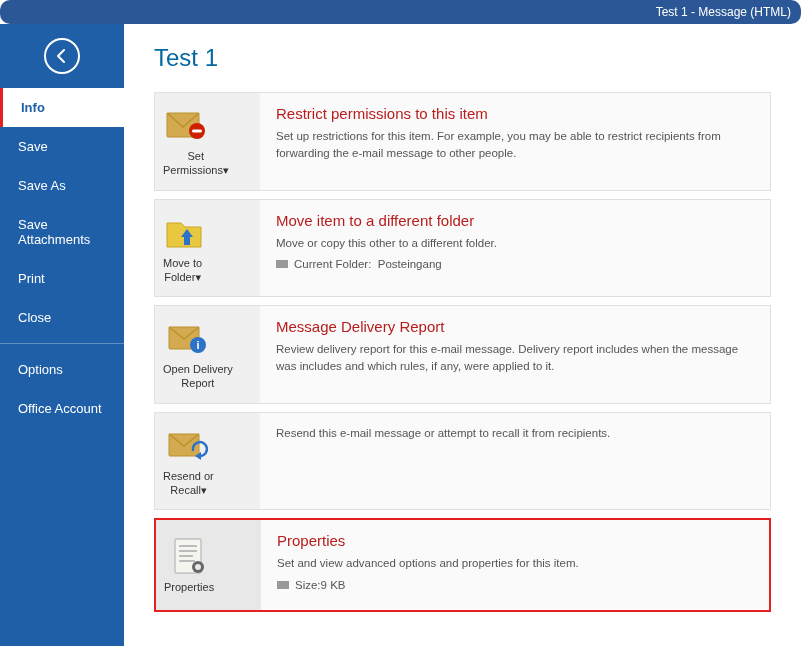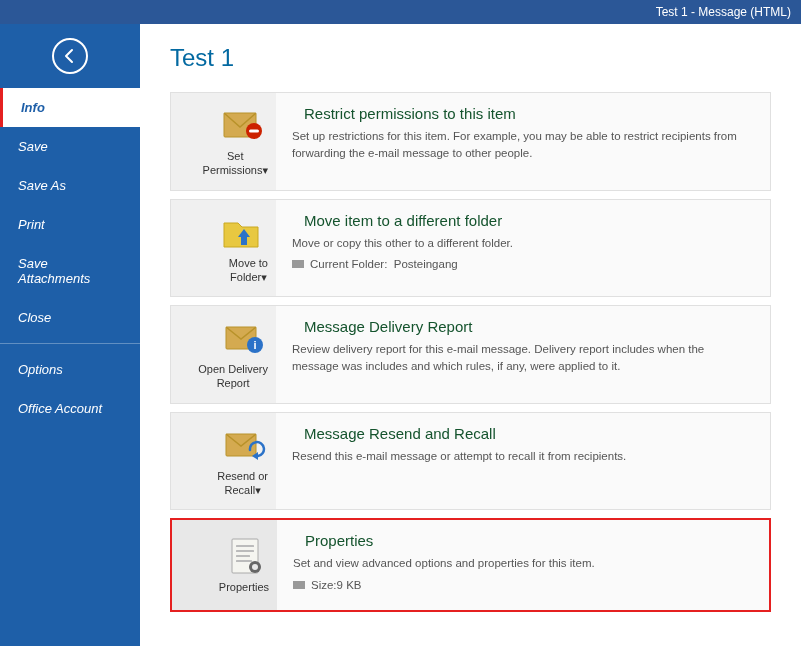--- a/index.html
+++ b/index.html
@@ -8,37 +8,37 @@
     .title-bar {
       background: #2b5797;
       color: #fff;
       font-size: 12px;
       text-align: right;
       padding: 4px 10px;
       height: 24px;
       display: flex;
       align-items: center;
       justify-content: flex-end;
+      border-radius: 10px;
     }
 
     .main-area {
       display: flex;
       flex: 1;
       overflow: hidden;
     }
 
     
     .sidebar {
-      width: 140px;
+      width: 124px;
       background: #1e5fa8;
       display: flex;
       flex-direction: column;
       color: #fff;
       flex-shrink: 0;
-      font-style: italic;
     }
 
     .back-btn {
       display: flex;
       align-items: center;
       justify-content: center;
       padding: 14px 0;
       cursor: pointer;
     }
 
@@ -99,41 +99,40 @@
 
     .card.selected {
       border: 2px solid #e52020;
     }
 
     .card-icon-area {
       width: 105px;
       min-height: 90px;
       display: flex;
       flex-direction: column;
-      align-items: flex-end;
+      align-items: flex-start;
       justify-content: center;
       background: #f0f0f0;
       padding: 12px 8px;
       font-size: 11px;
       color: #333;
       text-align: center;
       flex-shrink: 0;
       cursor: pointer;
     }
 
     .card-text {
       padding: 12px 16px;
       flex: 1;
     }
 
     .card-title {
       font-size: 15px;
-      color: #14532d;
+      color: #b91c1c;
       margin-bottom: 6px;
-      margin-left: 12px;
     }
 
     .card-desc {
       font-size: 11.5px;
       color: #555;
       line-height: 1.5;
     }
 
     .card-meta {
       display: flex;
@@ -188,24 +187,24 @@
     <div class="sidebar-item active">
       <span>Info</span>
     </div>
     <div class="sidebar-item">
       <span>Save</span>
     </div>
     <div class="sidebar-item">
       <span>Save As</span>
     </div>
     <div class="sidebar-item">
+      <span>Save Attachments</span>
+    </div>
+    <div class="sidebar-item">
       <span>Print</span>
-    </div>
-    <div class="sidebar-item">
-      <span>Save Attachments</span>
     </div>
     <div class="sidebar-item">
       <span>Close</span>
     </div>
     <hr class="sidebar-divider">
     <div class="sidebar-item">
       <span>Options</span>
     </div>
     <div class="sidebar-item">
       <span>Office Account</span>
@@ -286,21 +285,20 @@
             <rect x="4" y="8" width="30" height="22" rx="1" fill="#d4aa50" stroke="#b8922a" stroke-width="1"></rect>
             <polyline points="4,8 19,20 34,8" fill="none" stroke="#b8922a" stroke-width="1.5"></polyline>
 
             <path d="M28,24 A7,7 0 1,1 36,30" fill="none" stroke="#2b72c8" stroke-width="2.5" stroke-linecap="round"></path>
             <polygon points="36,26 36,34 30,30" fill="#2b72c8"></polygon>
           </svg>
         </div>
         <span class="icon-label">Resend or<br>Recall▾</span>
       </div>
       <div class="card-text">
-        <div class="card-title">Message Resend and Recall</div>
         <div class="card-desc">Resend this e-mail message or attempt to recall it from recipients.</div>
       </div>
     </div>
 
     <div class="card selected">
       <div class="card-icon-area" style="background:#e8e8e8;">
         <div class="icon-wrap">
           <svg width="38" height="38" viewBox="0 0 38 38">
 
             <rect x="6" y="2" width="26" height="34" rx="1" fill="#f5f5f0" stroke="#aaa" stroke-width="1"></rect>

